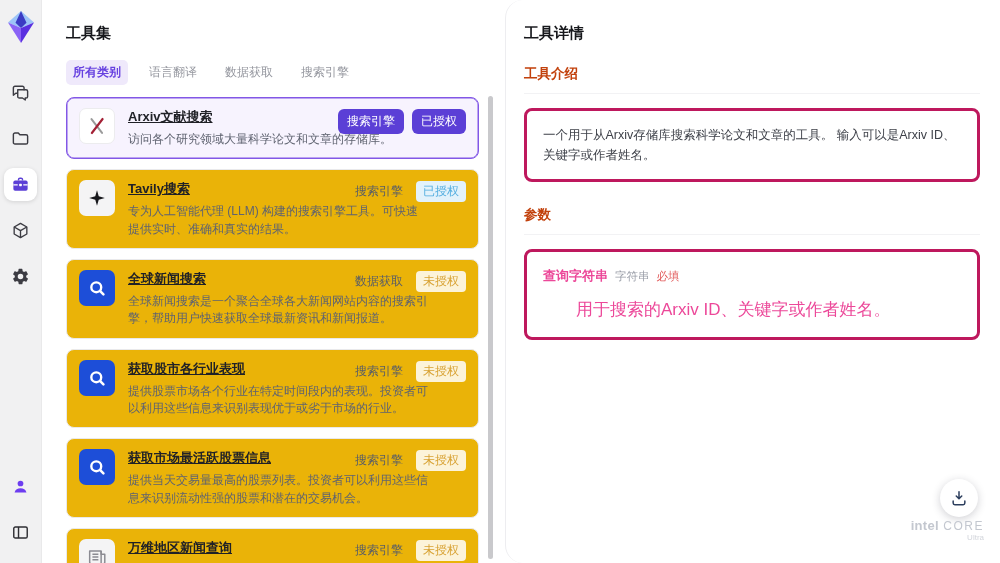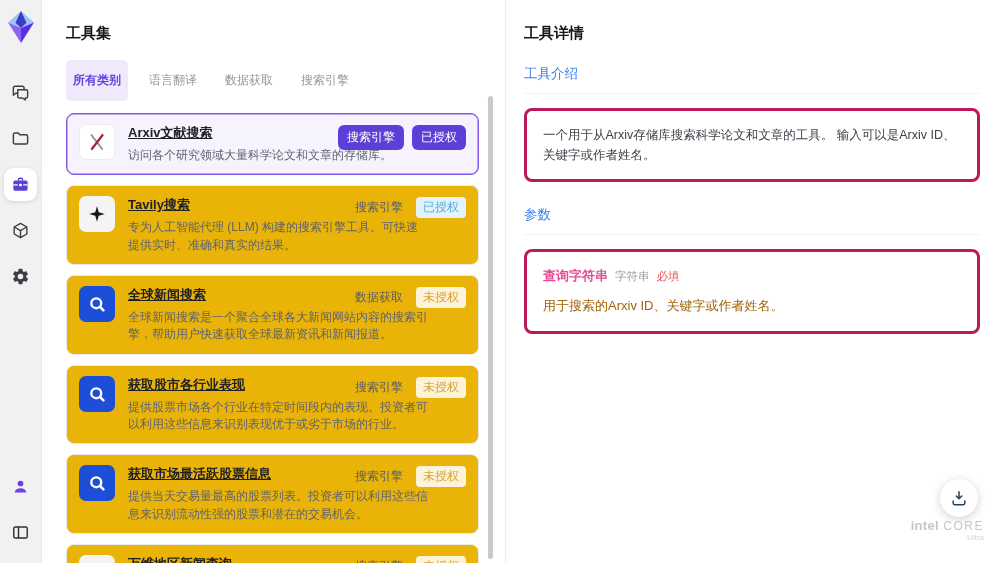--- a/index.html
+++ b/index.html
@@ -27,21 +27,21 @@
     display: flex; align-items: center; justify-content: center; cursor: pointer;
   }
   .nav-item.active { background: #ffffff; box-shadow: 0 1px 4px rgba(0,0,0,.13); }
   .nav-item svg, .icon-wrap svg { width: 19px; height: 19px; display: block; }
   .sidebar-bottom { margin-top: auto; display: flex; flex-direction: column; align-items: center; gap: 13px; }
 
   
   .list-col { width: 463px; min-width: 463px; padding: 16px 0 0 24px; position: relative; }
   .page-title { font-size: 15px; font-weight: bold; color: #17181c; margin-top: 8px; }
   .tabs { display: flex; align-items: center; gap: 14px; margin: 17px 0 12px; }
-  .tab { font-size: 12px; color: #95979f; padding: 12px 7px; border-radius: 5px; cursor: pointer; white-space: nowrap; }
+  .tab { font-size: 12px; color: #95979f; padding: 4px 7px; border-radius: 5px; cursor: pointer; white-space: nowrap; }
   .tab.active { color: #6640e0; background: #efe9fb; font-weight: bold; }
   .cards { display: flex; flex-direction: column; gap: 10px; padding-right: 26px; }
   .card {
     position: relative; background: #eab308;
     border: 1px solid #e9e9eb; border-radius: 8px;
     padding: 10px 12px; display: flex; gap: 13px; cursor: pointer;
   }
   .card.selected { border-color: #8257e6; background: #f7f3fe; box-shadow: inset 0 0 0 0.5px #8257e6; }
   .tool-icon {
     width: 36px; height: 36px; border-radius: 7px; flex: none;
@@ -56,32 +56,32 @@
   .badges { position: absolute; top: 11px; right: 12px; display: flex; align-items: center; gap: 13px; }
   .badges.solid { gap: 8px; }
   .btn-badge { background: #5b3fd6; color: #fff; font-size: 12px; padding: 4px 9px; border-radius: 6px; }
   .category-label { font-size: 12px; color: #5a5e66; }
   .badge { font-size: 12px; padding: 2px 7px; border-radius: 4px; }
   .badge.authorized { background: #e3f2fb; color: #54aee0; }
   .badge.unauthorized { background: #fcf3d9; color: #d8a233; }
   .scrollbar { position: absolute; right: 12px; top: 96px; bottom: 4px; width: 5px; border-radius: 3px; background: #c9c9cc; }
 
   
-  .detail-col { flex: 1; border-left: 1px solid #ededf0; padding: 16px 20px 0 18px; position: relative; }
+  .detail-col { flex: 1; border-left: 1px solid #ededf0; padding: 16px 20px 0 18px; position: relative; border-radius: 18px; }
   .detail-title { font-size: 15px; font-weight: bold; color: #17181c; margin: 8px 0 22px; }
-  .section-h { font-size: 13.5px; font-weight: normal; color: #3b82f6; padding-bottom: 10px; border-bottom: 1px solid #f2f2f4; margin-bottom: 14px; }
+  .section-h { font-size: 13.5px; font-weight: bold; color: #c2410c; padding-bottom: 10px; border-bottom: 1px solid #f2f2f4; margin-bottom: 14px; }
   .info-box {
     border: 3px solid #be185d; border-radius: 8px; background: #fff;
     padding: 14px 16px; font-size: 12.5px; color: #3e4149; line-height: 1.6; margin-bottom: 24px;
   }
   .param-head { display: flex; align-items: baseline; }
   .param-name { font-size: 13px; font-weight: bold; color: #ec4899; }
   .param-type { font-size: 11.5px; color: #9a9ea8; margin-left: 7px; }
   .param-required { font-size: 11.5px; color: #e25c5c; margin-left: 7px; }
-  .param-desc { margin-top: 9px; font-size: 13px; color: #a16207; }
+  .param-desc { margin-top: 9px; font-size: 17px; color: #ec4899; margin-left: 33px; }
 
   .fab {
     position: absolute; right: 22px; bottom: 46px; width: 38px; height: 38px; border-radius: 50%;
     background: #fff; box-shadow: 0 2px 8px rgba(40,40,60,.22);
     display: flex; align-items: center; justify-content: center; cursor: pointer;
   }
   .fab svg { width: 20px; height: 20px; display: block; }
   .brand { position: absolute; right: 16px; bottom: 20px; text-align: right; color: #c3c7cf; line-height: 1.1; }
   .brand .b1 { font-weight: bold; font-size: 13px; letter-spacing: .3px; }
   .brand .b2 { font-size: 12px; letter-spacing: 1.5px; }

